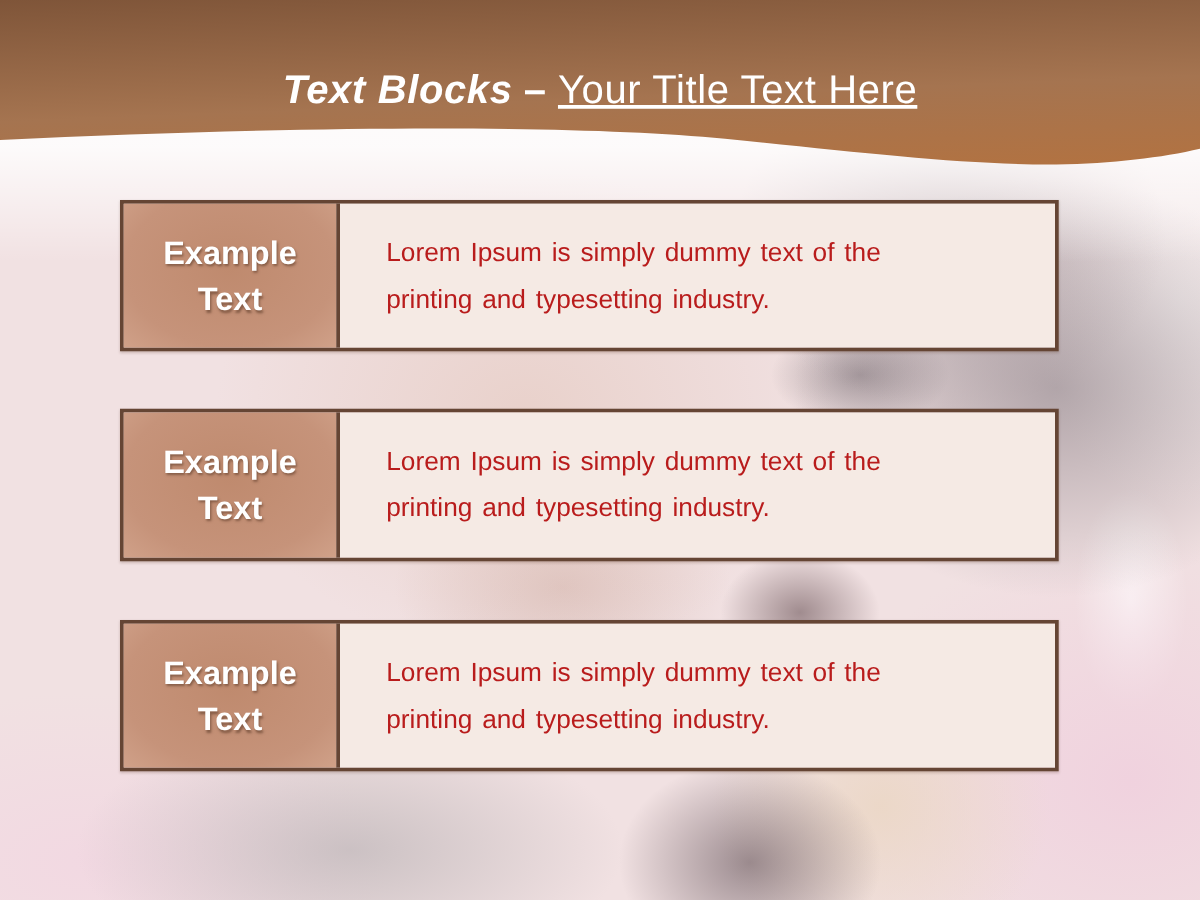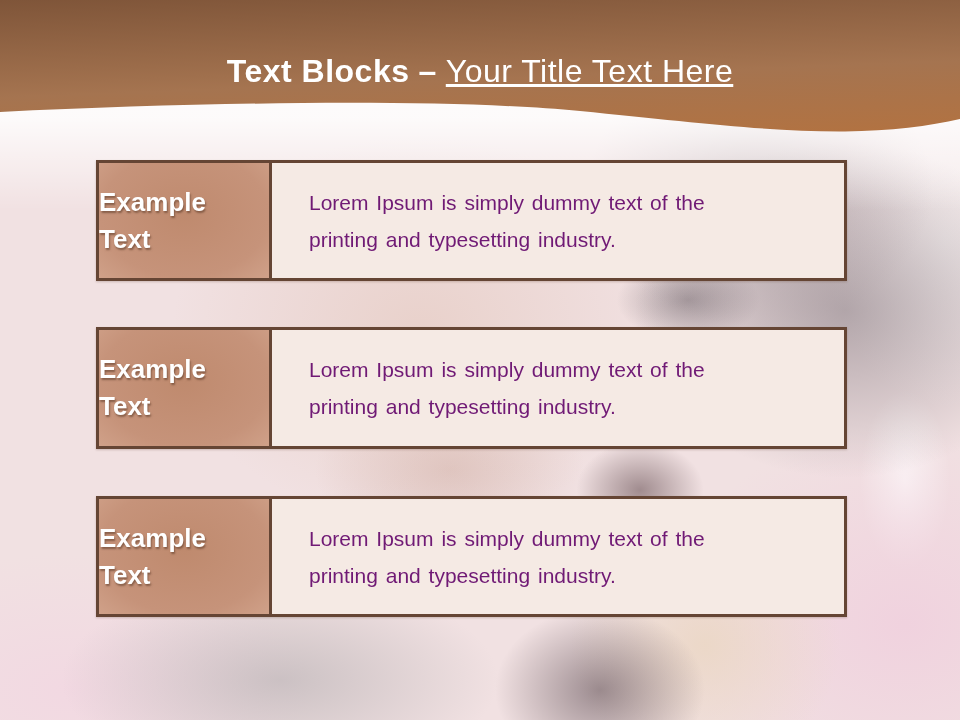--- a/index.html
+++ b/index.html
@@ -36,49 +36,49 @@
       
       radial-gradient(ellipse 150px 210px at 945px 240px, rgba(248,242,242,.85), rgba(248,242,242,0) 80%);
   }
   
   .header-wave{position:absolute;top:0;left:0;width:960px;height:140px;}
   .slide-title{
     position:absolute;top:52px;left:0;width:960px;
     text-align:center;color:#ffffff;font-size:32px;line-height:1.2;
     letter-spacing:.5px;white-space:nowrap;
   }
-  .slide-title .t-bold{font-weight:700;}
+  .slide-title .t-bold{font-weight:700;font-style:italic;}
   .slide-title .t-dash{font-weight:700;margin:0 9px;}
   .slide-title .t-rest{font-weight:400;text-decoration:underline;}
   
   .tb-row{
     position:absolute;left:96px;width:751px;box-sizing:border-box;
     border:3px solid #654534;display:flex;
     box-shadow:0 1px 2px rgba(90,60,45,.25);
   }
   .tb-row.r0{top:160px;height:121px;}
   .tb-row.r1{top:327px;height:122px;}
   .tb-row.r2{top:496px;height:121px;}
   .tb-label{
     width:173px;flex:0 0 173px;box-sizing:border-box;
     border-right:3px solid #654534;
     background:radial-gradient(ellipse at 50% 45%, #bf8a6e 0%, #c6937a 70%, #d0a189 100%);
-    display:flex;flex-direction:column;justify-content:center;
+    display:flex;flex-direction:column;justify-content:center;align-items:center;
   }
   .tb-label .lbl-line{
     color:#ffffff;font-weight:700;font-size:26px;line-height:37px;
     text-shadow:1px 2px 2px rgba(92,58,40,.6);
   }
   .tb-body{
     flex:1;background:#f5eae4;box-sizing:border-box;
     display:flex;flex-direction:column;justify-content:center;
     padding-left:37px;padding-right:10px;
   }
   .tb-body .body-line{
-    color:#701a75;font-size:21px;line-height:37px;word-spacing:2px;white-space:nowrap;
+    color:#b91c1c;font-size:21px;line-height:37px;word-spacing:2px;white-space:nowrap;
   }
 </style>
 </head>
 <body>
 
 <div class="photo-bg"></div>
 
 <svg class="header-wave" viewBox="0 0 960 140" preserveAspectRatio="none" aria-hidden="true">
   <defs>
     <linearGradient id="hg" x1="0" y1="0" x2="0.35" y2="1.25">

